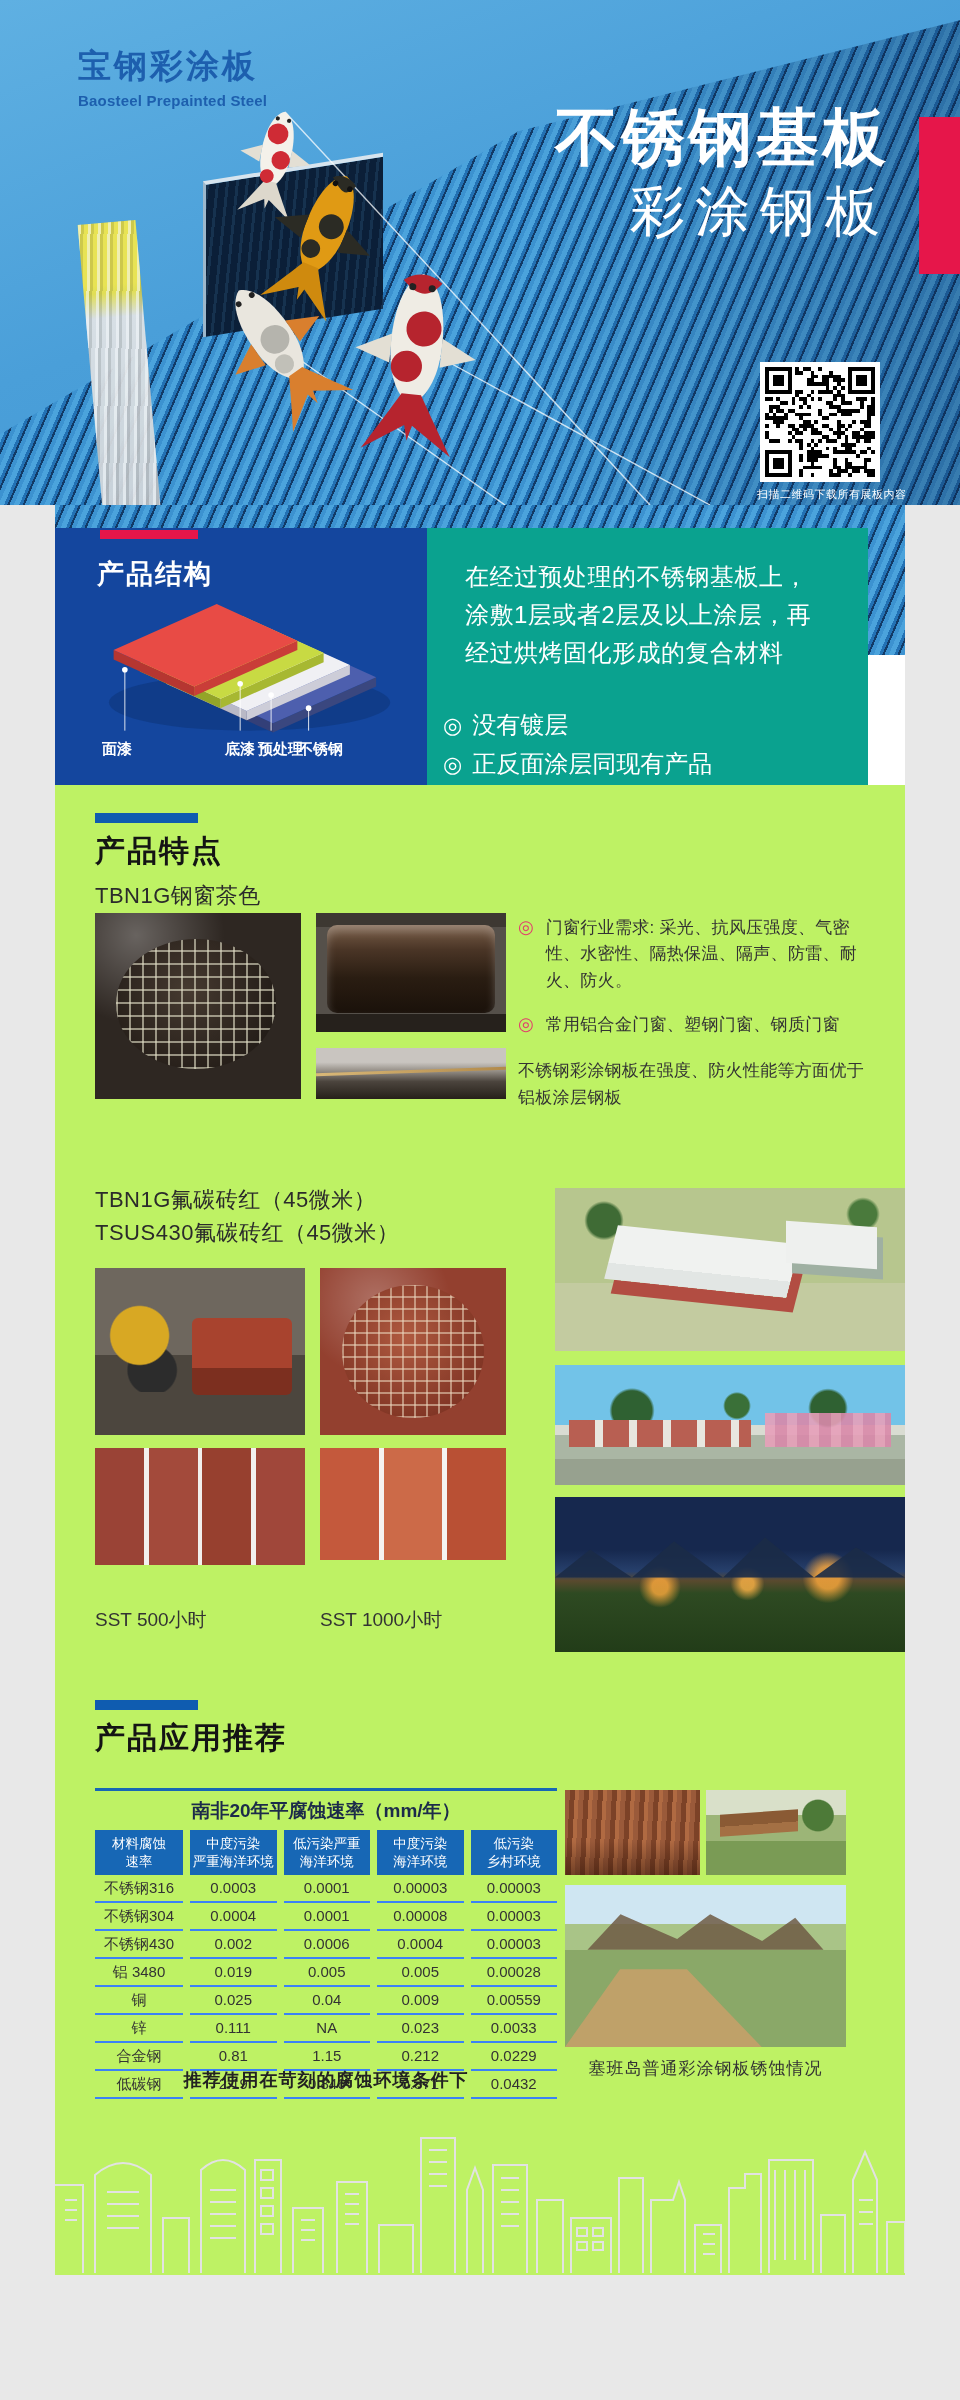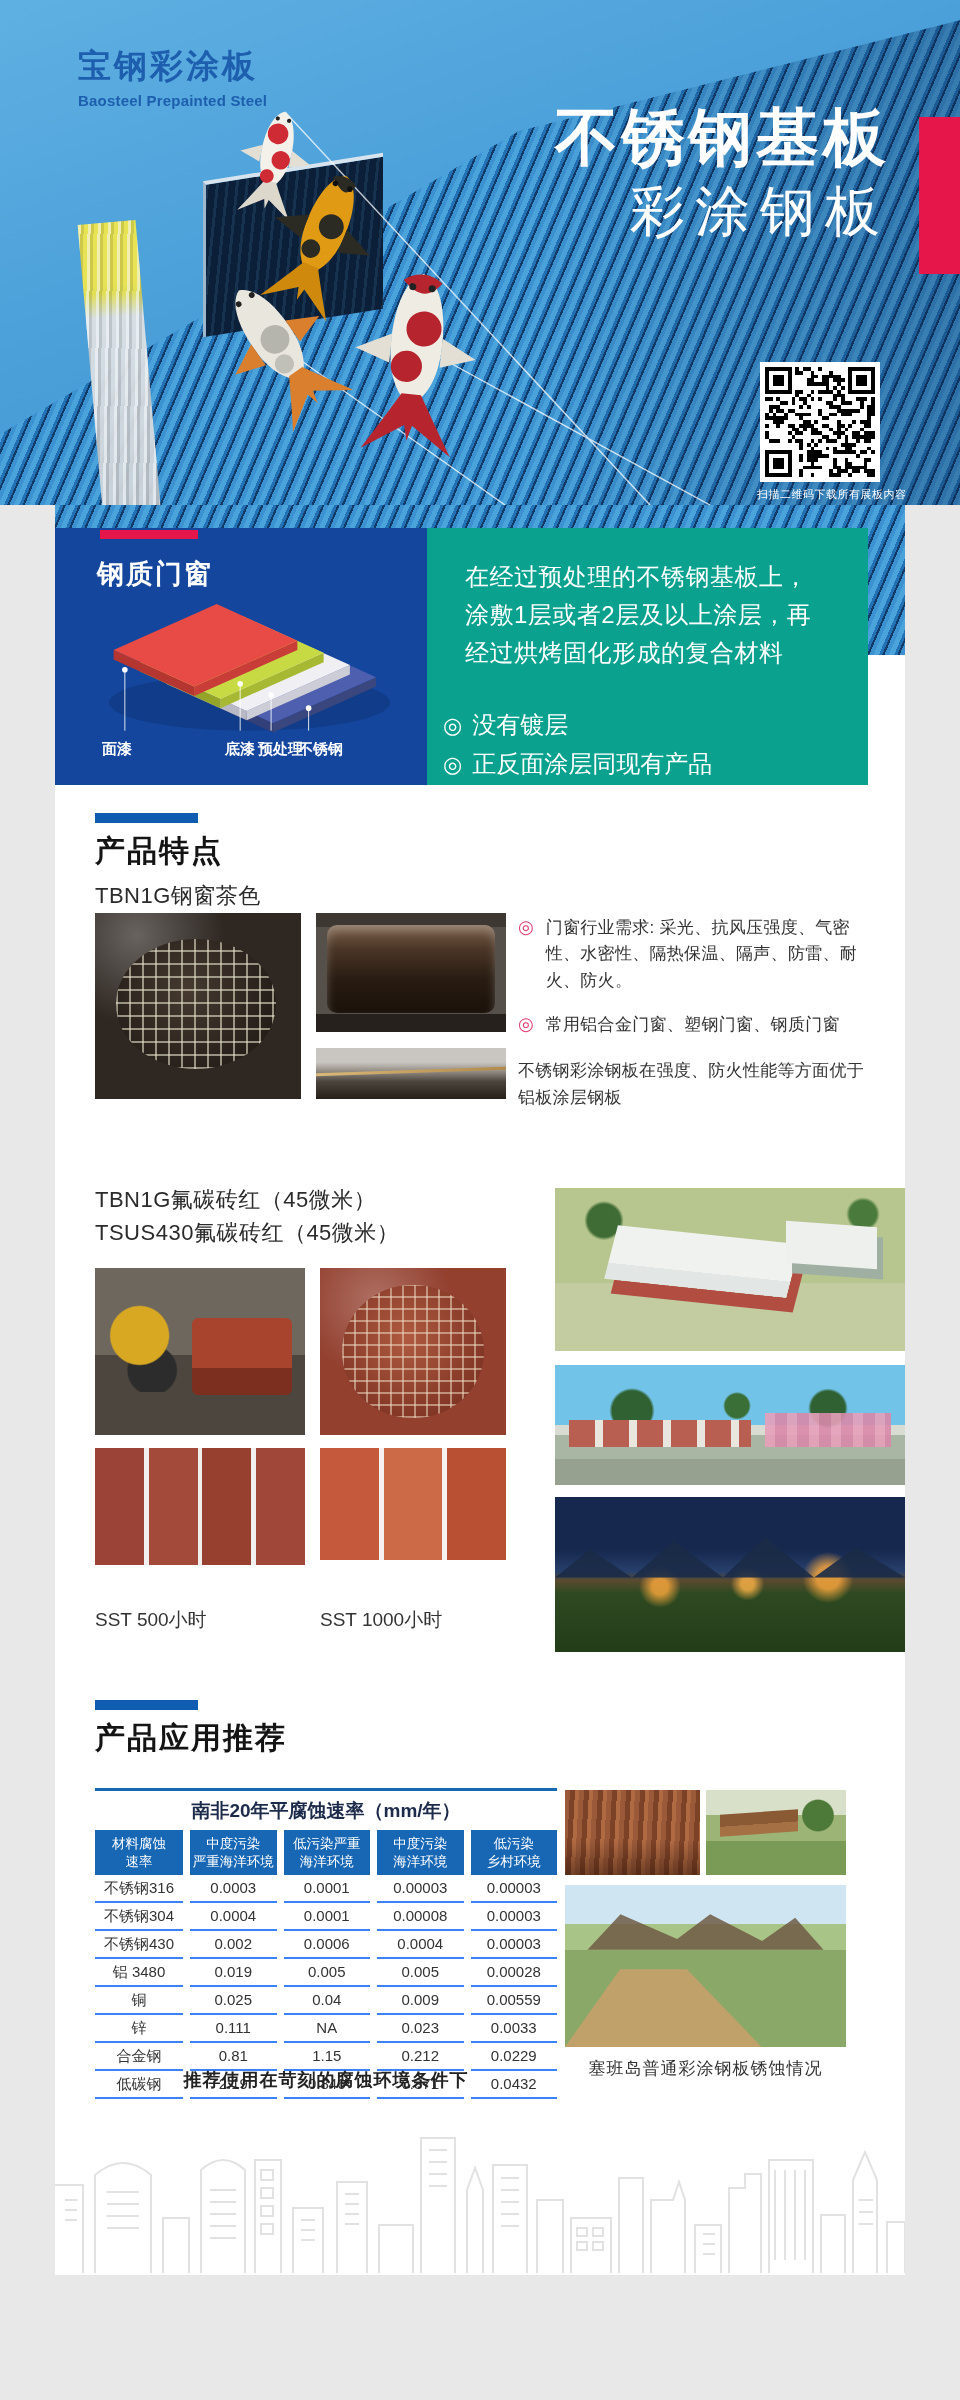--- a/index.html
+++ b/index.html
@@ -49,21 +49,21 @@
   .structure-heading{left:42px;top:28px;font-size:27px;font-weight:bold;color:#ffffff;letter-spacing:2px;}
   .layer-svg{left:0;top:62px;width:375px;height:150px;}
   .layer-label{top:212px;font-size:15px;font-weight:bold;color:#ffffff;}
   .green-box{left:372px;top:23px;width:441px;height:257px;background:#0aa28f;color:#ffffff;}
   .green-desc{left:38px;top:30px;width:385px;font-size:24px;font-weight:500;line-height:1.58;letter-spacing:.5px;}
   .green-bullets{left:16px;top:178px;width:410px;font-size:24px;font-weight:500;line-height:1.62;}
   .green-bullet-row{display:flex;gap:10px;align-items:baseline;}
   .gb-icon{font-size:22px;}
 
   
-  .panel{left:55px;top:785px;width:850px;height:1490px;background:#ffffff;}
+  .panel{left:55px;top:785px;width:850px;height:1490px;background:#bef264;}
   .hbar{width:103px;height:10px;background:#0f5cb0;}
   .section-heading{font-size:30px;font-weight:bold;color:#141414;letter-spacing:2px;}
   .sub-title{font-size:22px;color:#2b2b2b;letter-spacing:.5px;}
   .photo{overflow:hidden;}
   .bullet-row{display:flex;gap:12px;align-items:flex-start;}
   .b-icon{color:#e23d6d;font-size:18px;line-height:1.4;}
   .b-text{font-size:17px;color:#333333;line-height:1.55;letter-spacing:.3px;}
   .note-text{font-size:17px;color:#333333;line-height:1.6;letter-spacing:.3px;}
   .sst-caption{font-size:19px;color:#333333;}
 
@@ -513,21 +513,21 @@
         <rect x="1" y="23" width="5" height="5" fill="#fff"></rect>
         <rect x="2" y="24" width="3" height="3" fill="#000"></rect>
       </svg>
   </div>
   <div class="abs qr-caption">扫描二维码下载所有展板内容</div>
 </div>
 
 <div class="abs band">
   <div class="abs blue-box">
     <div class="abs red-tab"></div>
-    <div class="abs structure-heading">钢质门窗</div>
+    <div class="abs structure-heading">产品结构</div>
     <svg class="abs layer-svg" viewBox="0 0 375 160">
       <ellipse cx="195" cy="120" rx="150" ry="30" fill="#0d3578" opacity="0.55"></ellipse>
 
       <g>
         <polygon points="134,113 220,152 220,142 134,103" fill="#333f78"></polygon>
         <polygon points="220,152 330,103 330,93 220,142" fill="#3a477f"></polygon>
         <polygon points="134,103 244,54 330,93 220,142" fill="#4d5fae"></polygon>
       </g>
 
       <g>

